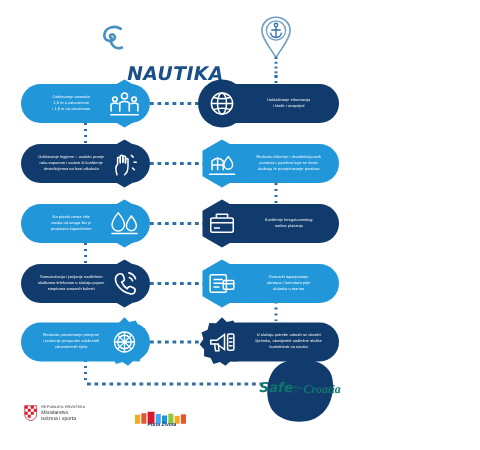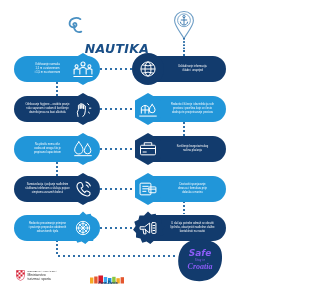--- a/index.html
+++ b/index.html
@@ -63,22 +63,22 @@
   .vdots{
     position:absolute;width:2px;
     background-image:linear-gradient(#2f6fa8 1.6px, transparent 1.6px);
     background-size:2px 4px;
   }
 
   
   .seal{position:absolute;left:176px;top:238px;width:48px;height:44px;}
   .seal svg{position:absolute;inset:0;}
   .seal-txt{
-    position:absolute;inset:0;display:flex;flex-direction:column;
-    align-items:center;justify-content:center;color:#8b5cf6;line-height:1.05;
+    position:absolute;inset:0;display:flex;
+    align-items:center;justify-content:center;color:#0f766e;line-height:1.05;
   }
   .seal-1{font-family:"DejaVu Sans",sans-serif;font-style:italic;font-weight:700;font-size:9px;}
   .seal-2{font-size:3px;letter-spacing:.2px;margin:.5px 0;}
   .seal-3{font-family:Liberation Serif, serif;font-style:italic;font-weight:700;font-size:8px;}
 
   
   .footer{position:absolute;left:0;top:268px;width:240px;height:24px;}
   .gov{position:absolute;left:16px;top:2px;display:flex;align-items:center;gap:2.5px;}
   .gov-txt{display:flex;flex-direction:column;color:#2b2b2b;}
   .gov-1{font-size:2.5px;letter-spacing:.1px;}

